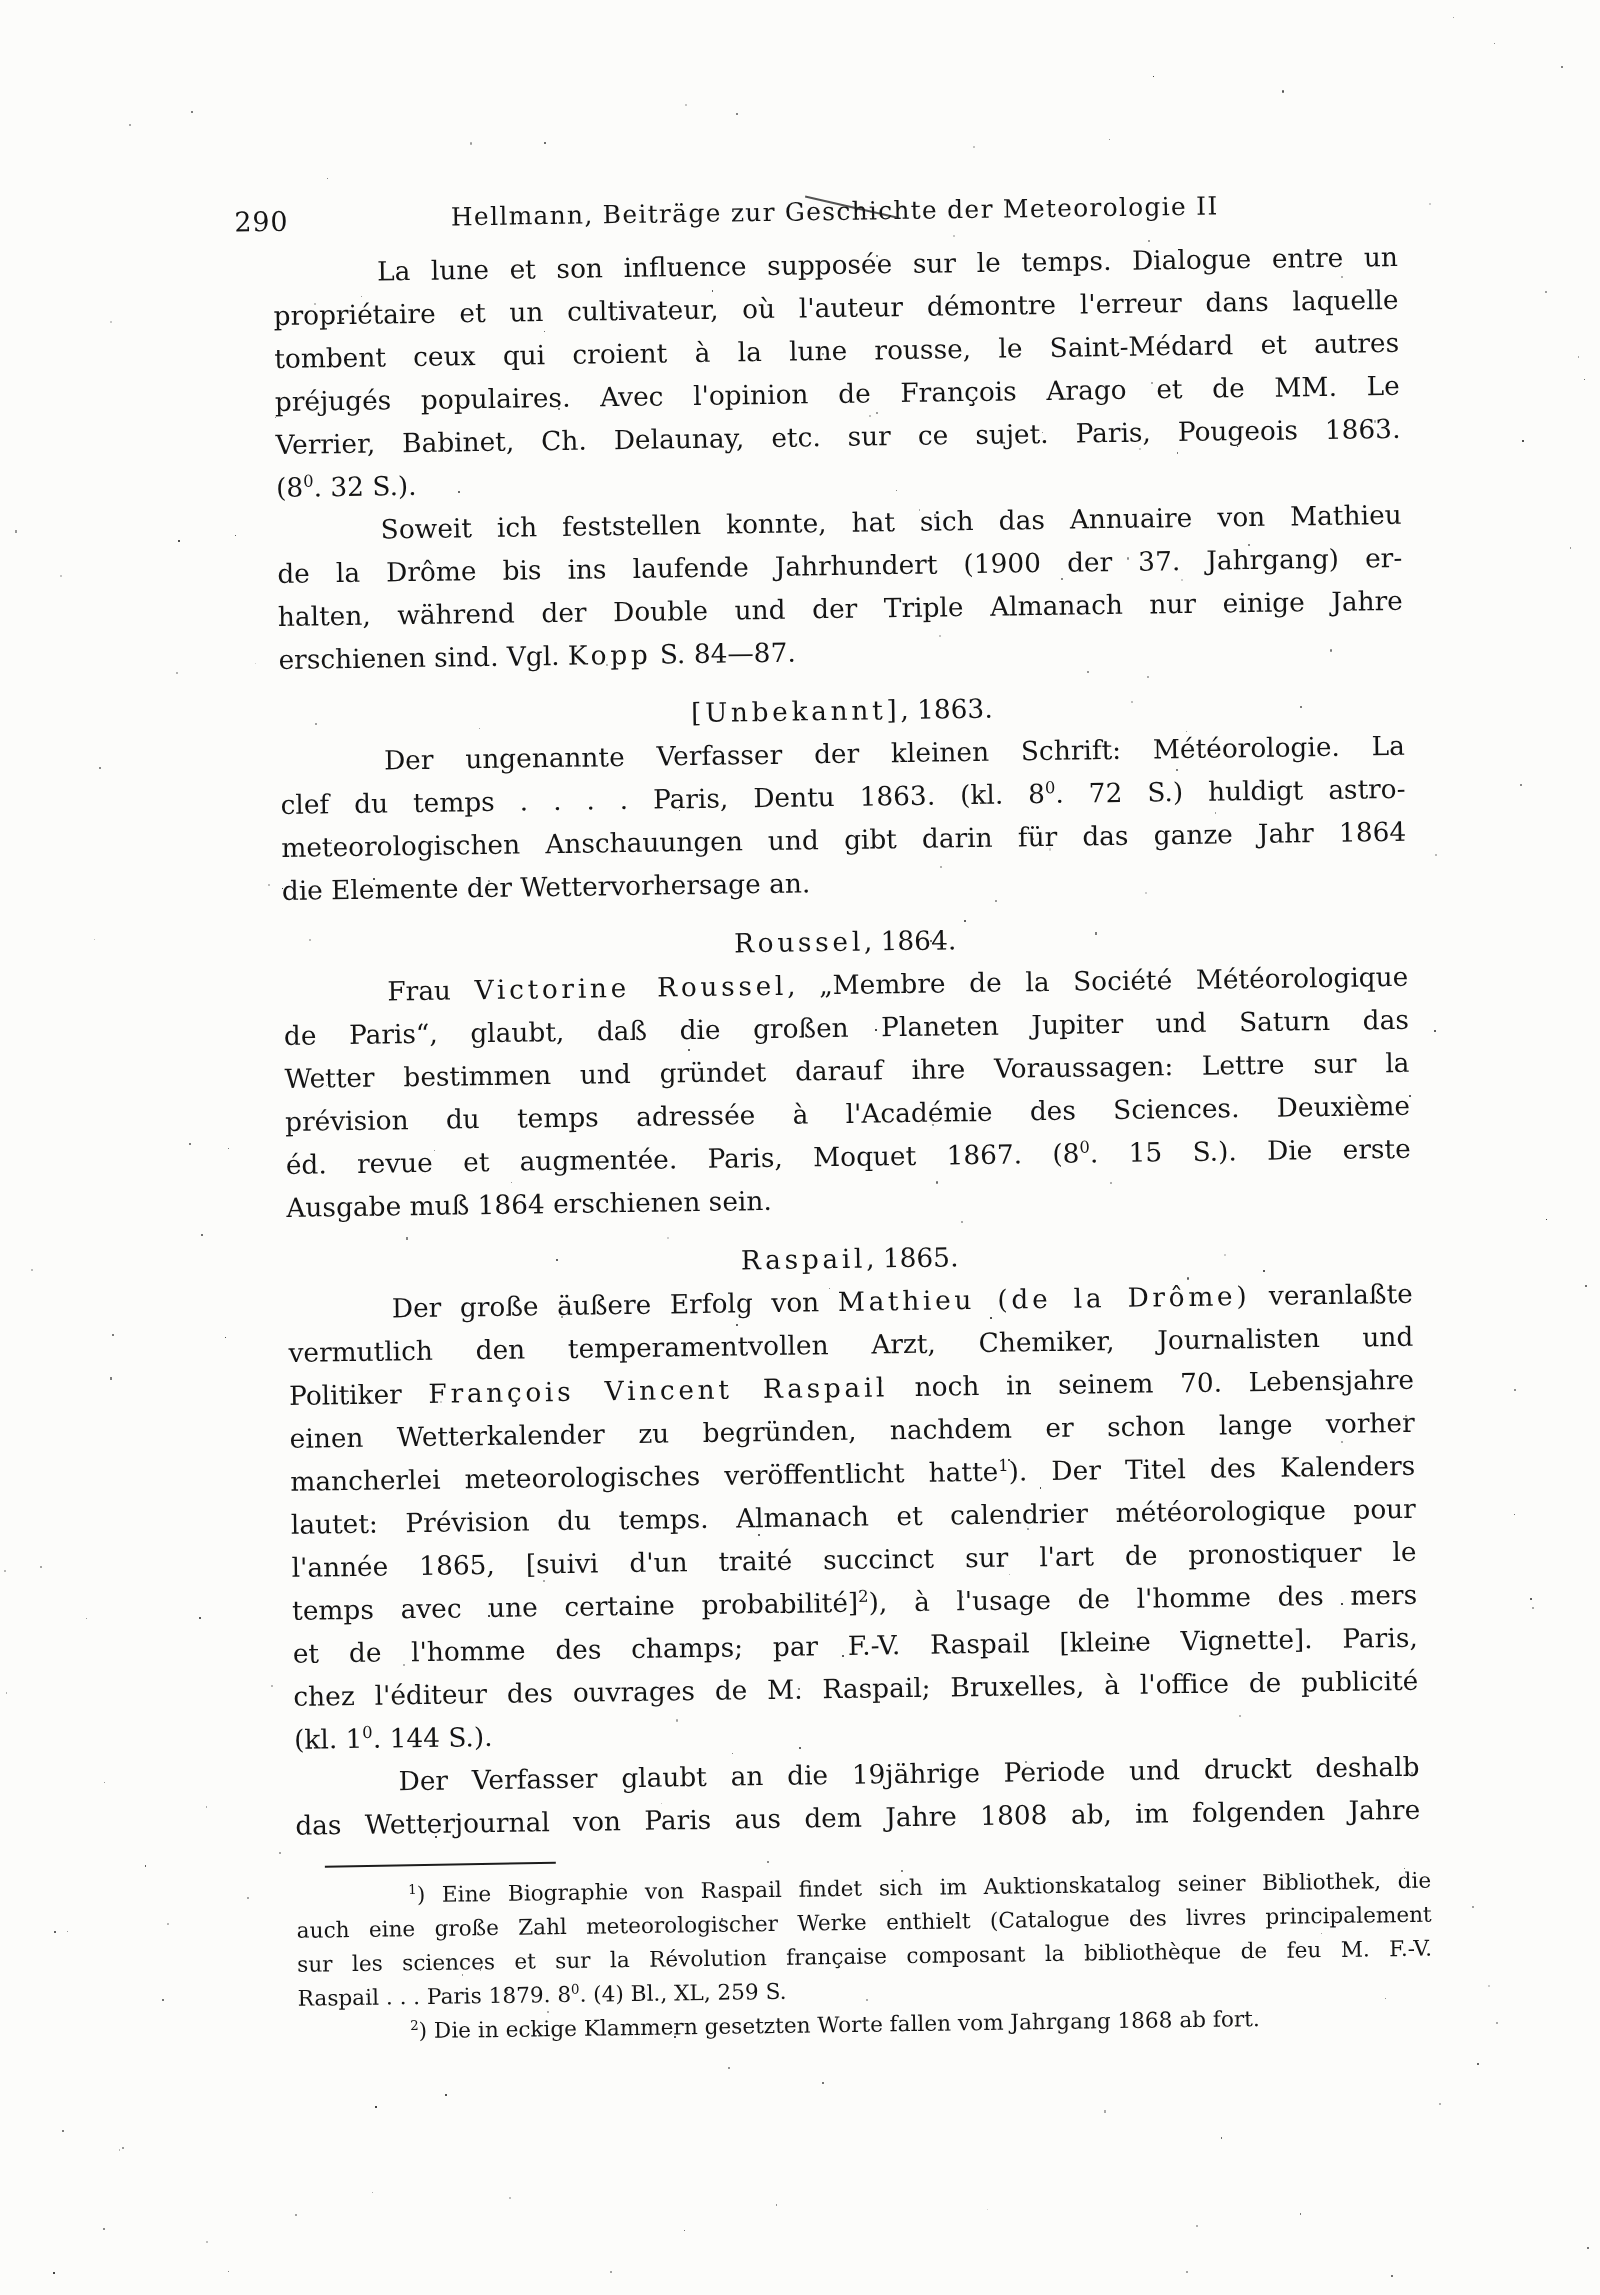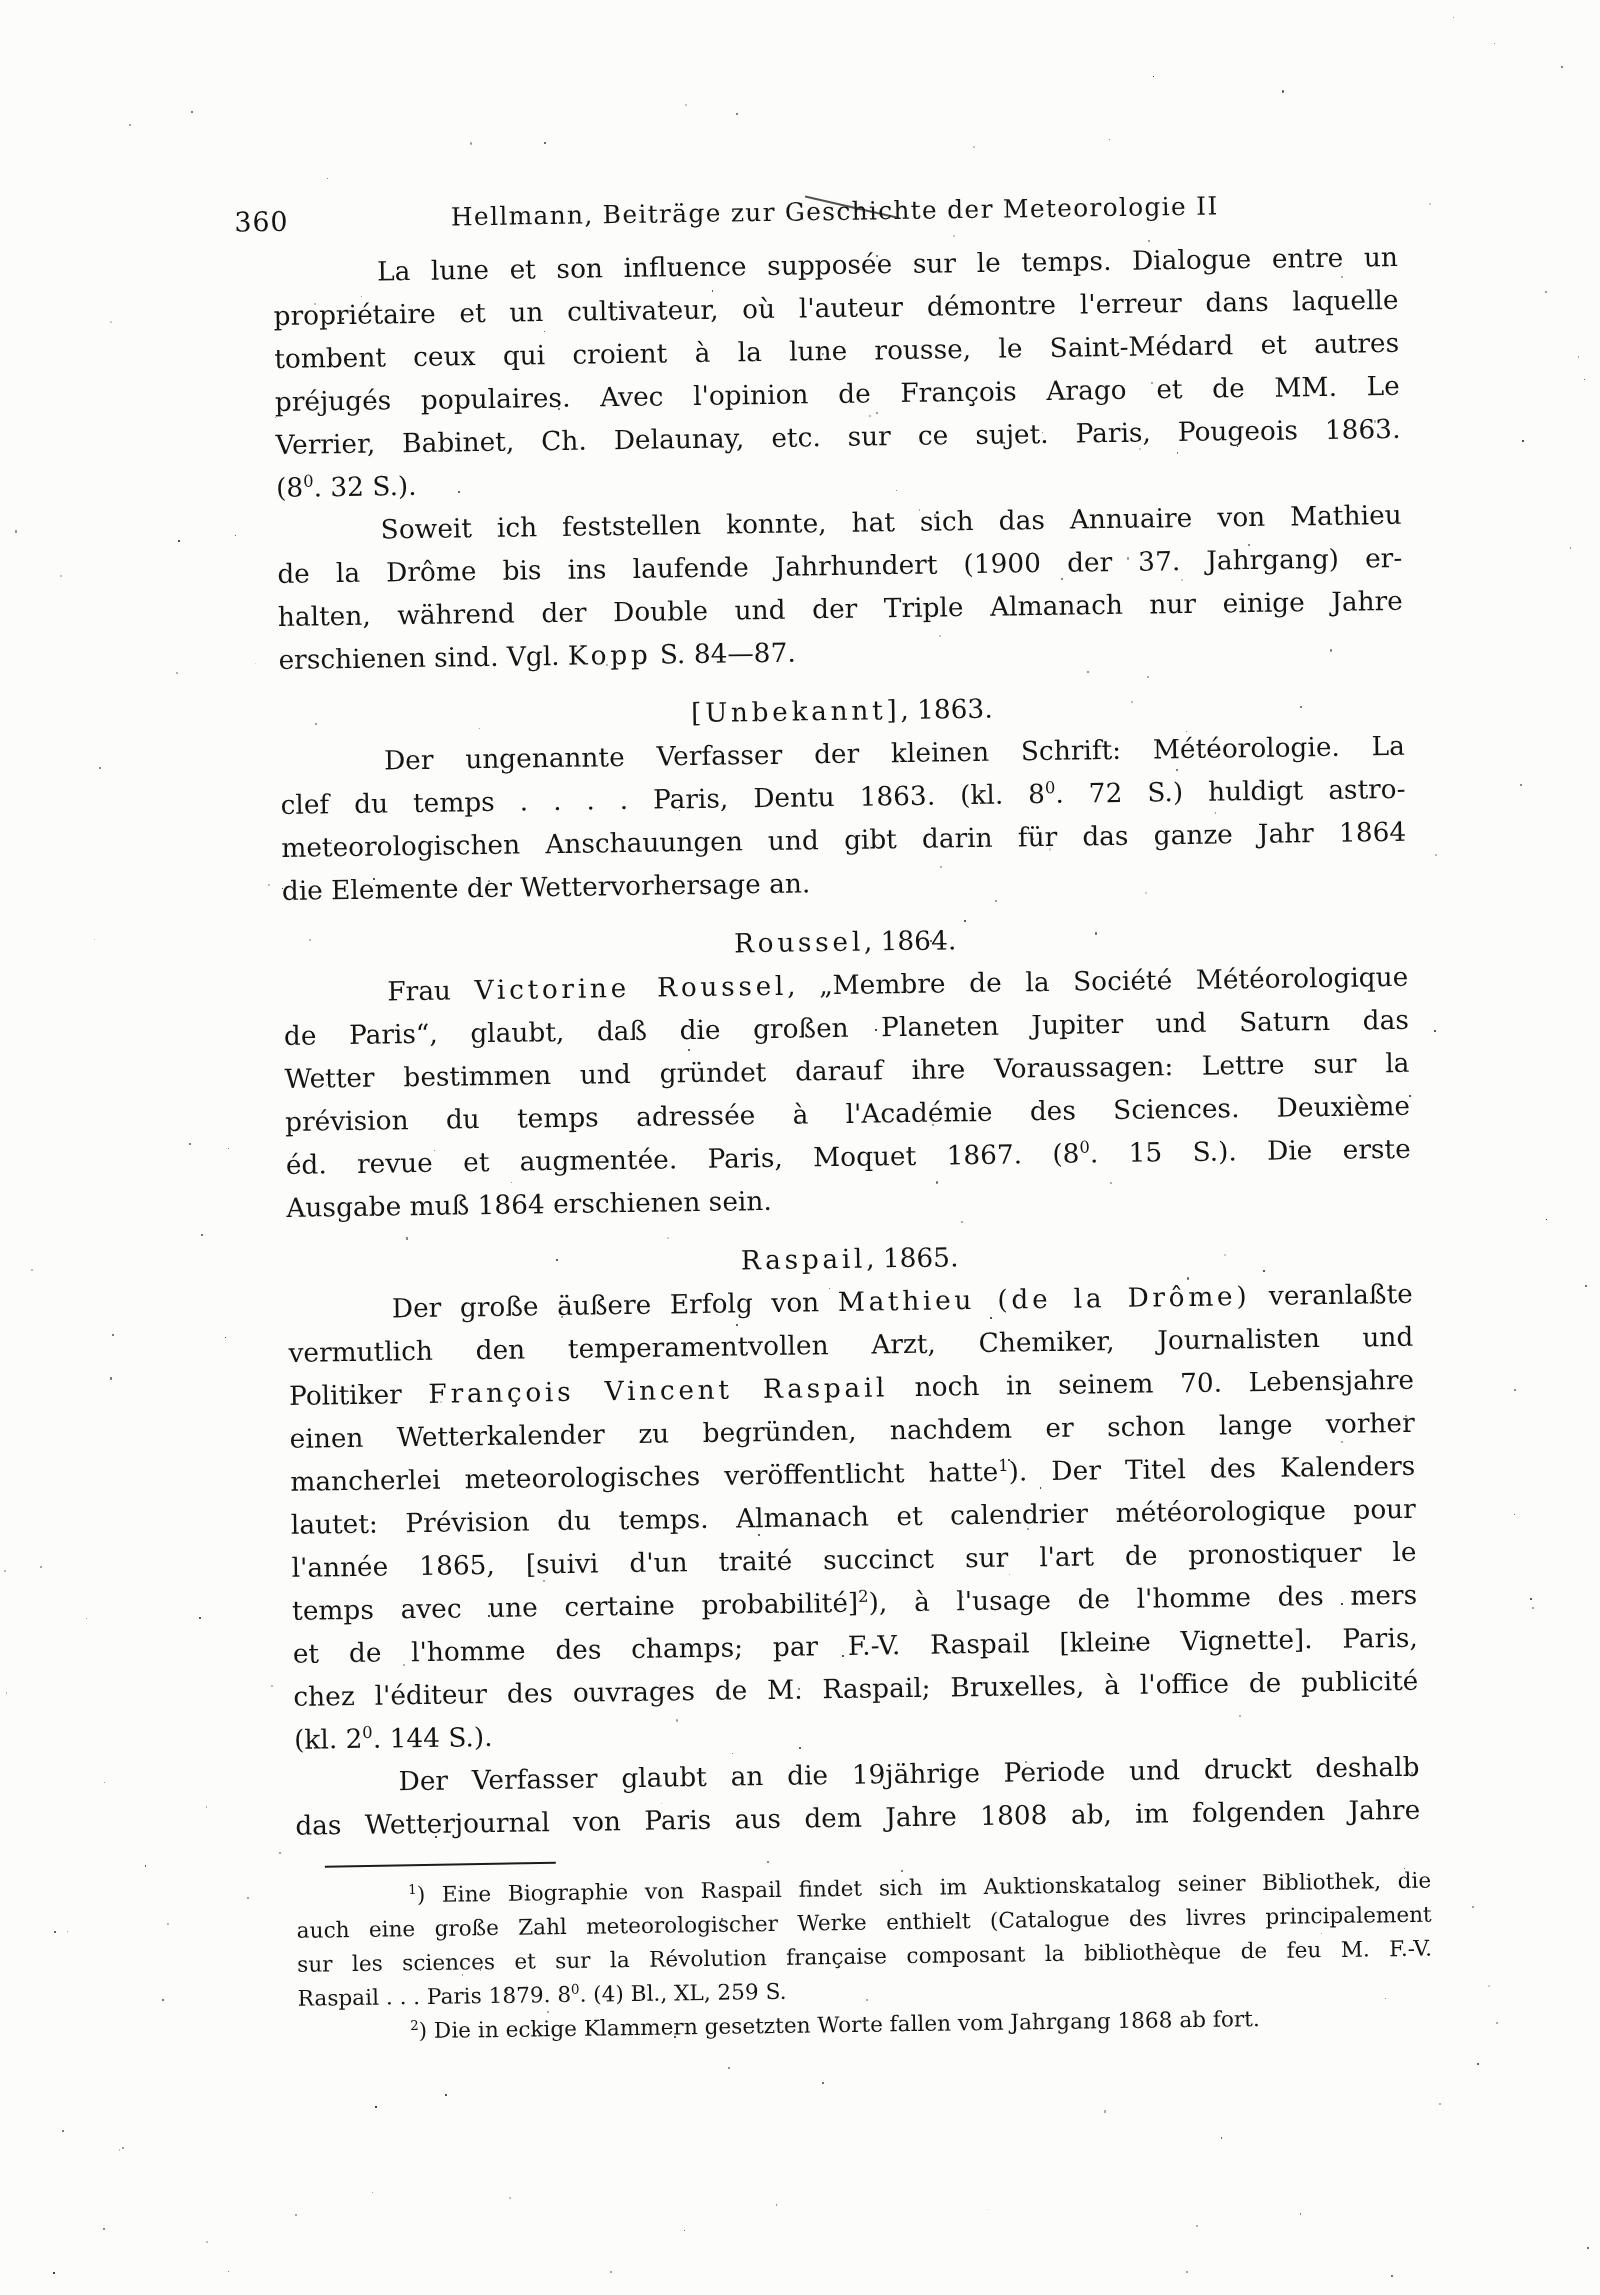--- a/index.html
+++ b/index.html
@@ -44,21 +44,21 @@
   .fline.last{text-align:left;text-align-last:left;}
   .fline.ind{text-indent:112px;}
   .noise,.scratch{position:absolute;background:#1a1a1a;pointer-events:none;}
 </style>
 </head>
 <body>
 
 <div class="page">
   <div class="text-block">
     <div class="runhead">
-      <span class="pageno">360</span>
+      <span class="pageno">290</span>
       <div class="runtitle">Hellmann, Beiträge zur Geschichte der Meteorologie II</div>
     </div>
     <div id="body-col">
         <div class="line ind"><span>La lune et son influence supposée sur le temps. Dialogue entre un</span></div>
         <div class="line"><span>propriétaire et un cultivateur, où l'auteur démontre l'erreur dans laquelle</span></div>
         <div class="line"><span>tombent ceux qui croient à la lune rousse, le Saint-Médard et autres</span></div>
         <div class="line"><span>préjugés populaires. Avec l'opinion de François Arago et de MM. Le</span></div>
         <div class="line"><span>Verrier, Babinet, Ch. Delaunay, etc. sur ce sujet. Paris, Pougeois 1863.</span></div>
         <div class="line last"><span>(8</span><sup>0</sup><span>. 32 S.).</span></div>
         <div class="line ind"><span>Soweit ich feststellen konnte, hat sich das Annuaire von Mathieu</span></div>
@@ -81,21 +81,21 @@
         <div class="line ind"><span>Der große äußere Erfolg von </span><span class="sp">Mathieu (de la Drôme)</span><span> veranlaßte</span></div>
         <div class="line"><span>vermutlich den temperamentvollen Arzt, Chemiker, Journalisten und</span></div>
         <div class="line"><span>Politiker </span><span class="sp">François Vincent Raspail</span><span> noch in seinem 70. Lebensjahre</span></div>
         <div class="line"><span>einen Wetterkalender zu begründen, nachdem er schon lange vorher</span></div>
         <div class="line"><span>mancherlei meteorologisches veröffentlicht hatte</span><sup>1</sup><span>). Der Titel des Kalenders</span></div>
         <div class="line"><span>lautet: Prévision du temps. Almanach et calendrier météorologique pour</span></div>
         <div class="line"><span>l'année 1865, [suivi d'un traité succinct sur l'art de pronostiquer le</span></div>
         <div class="line"><span>temps avec une certaine probabilité]</span><sup>2</sup><span>), à l'usage de l'homme des mers</span></div>
         <div class="line"><span>et de l'homme des champs; par F.-V. Raspail [kleine Vignette]. Paris,</span></div>
         <div class="line"><span>chez l'éditeur des ouvrages de M. Raspail; Bruxelles, à l'office de publicité</span></div>
-        <div class="line last"><span>(kl. 2</span><sup>0</sup><span>. 144 S.).</span></div>
+        <div class="line last"><span>(kl. 1</span><sup>0</sup><span>. 144 S.).</span></div>
         <div class="line ind"><span>Der Verfasser glaubt an die 19jährige Periode und druckt deshalb</span></div>
         <div class="line"><span>das Wetterjournal von Paris aus dem Jahre 1808 ab, im folgenden Jahre</span></div>
         <div class="fnrule"></div>
         <div class="fline ind"><sup>1</sup><span>) Eine Biographie von Raspail findet sich im Auktionskatalog seiner Bibliothek, die</span></div>
         <div class="fline"><span>auch eine große Zahl meteorologischer Werke enthielt (Catalogue des livres principalement</span></div>
         <div class="fline"><span>sur les sciences et sur la Révolution française composant la bibliothèque de feu M. F.-V.</span></div>
         <div class="fline last"><span>Raspail . . . Paris 1879. 8</span><sup>0</sup><span>. (4) Bl., XL, 259 S.</span></div>
         <div class="fline last ind"><sup>2</sup><span>) Die in eckige Klammern gesetzten Worte fallen vom Jahrgang 1868 ab fort.</span></div>
       </div>
   </div>

